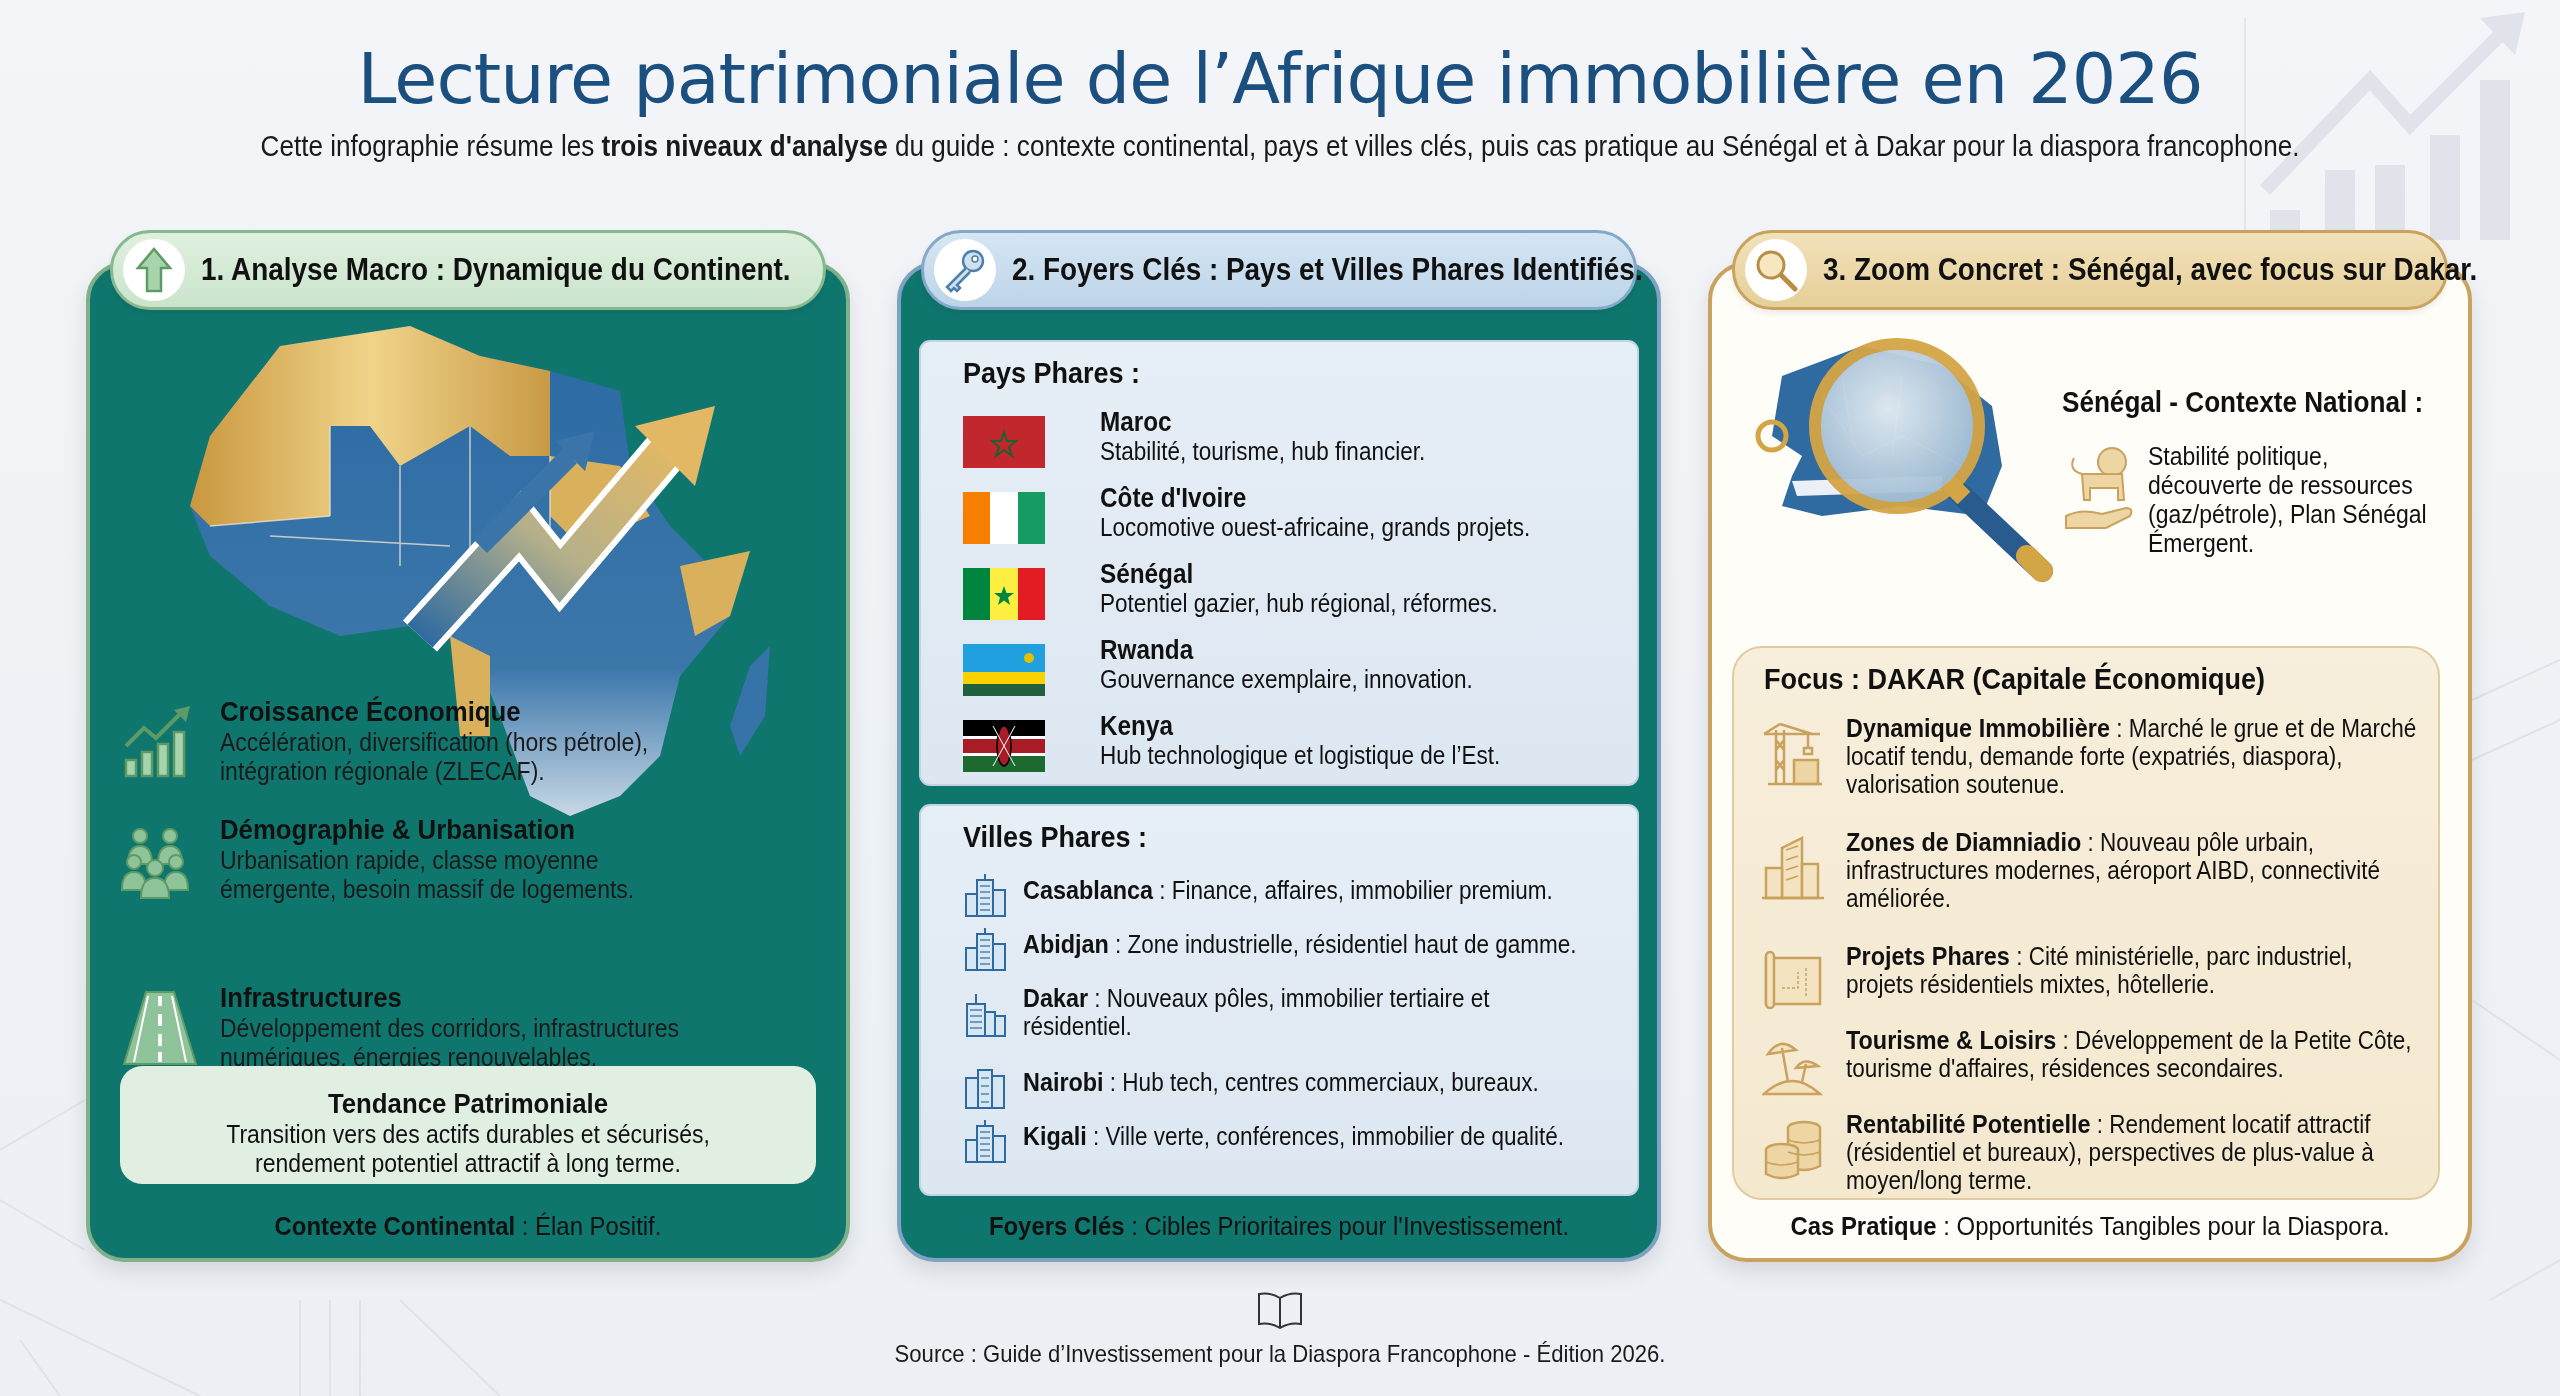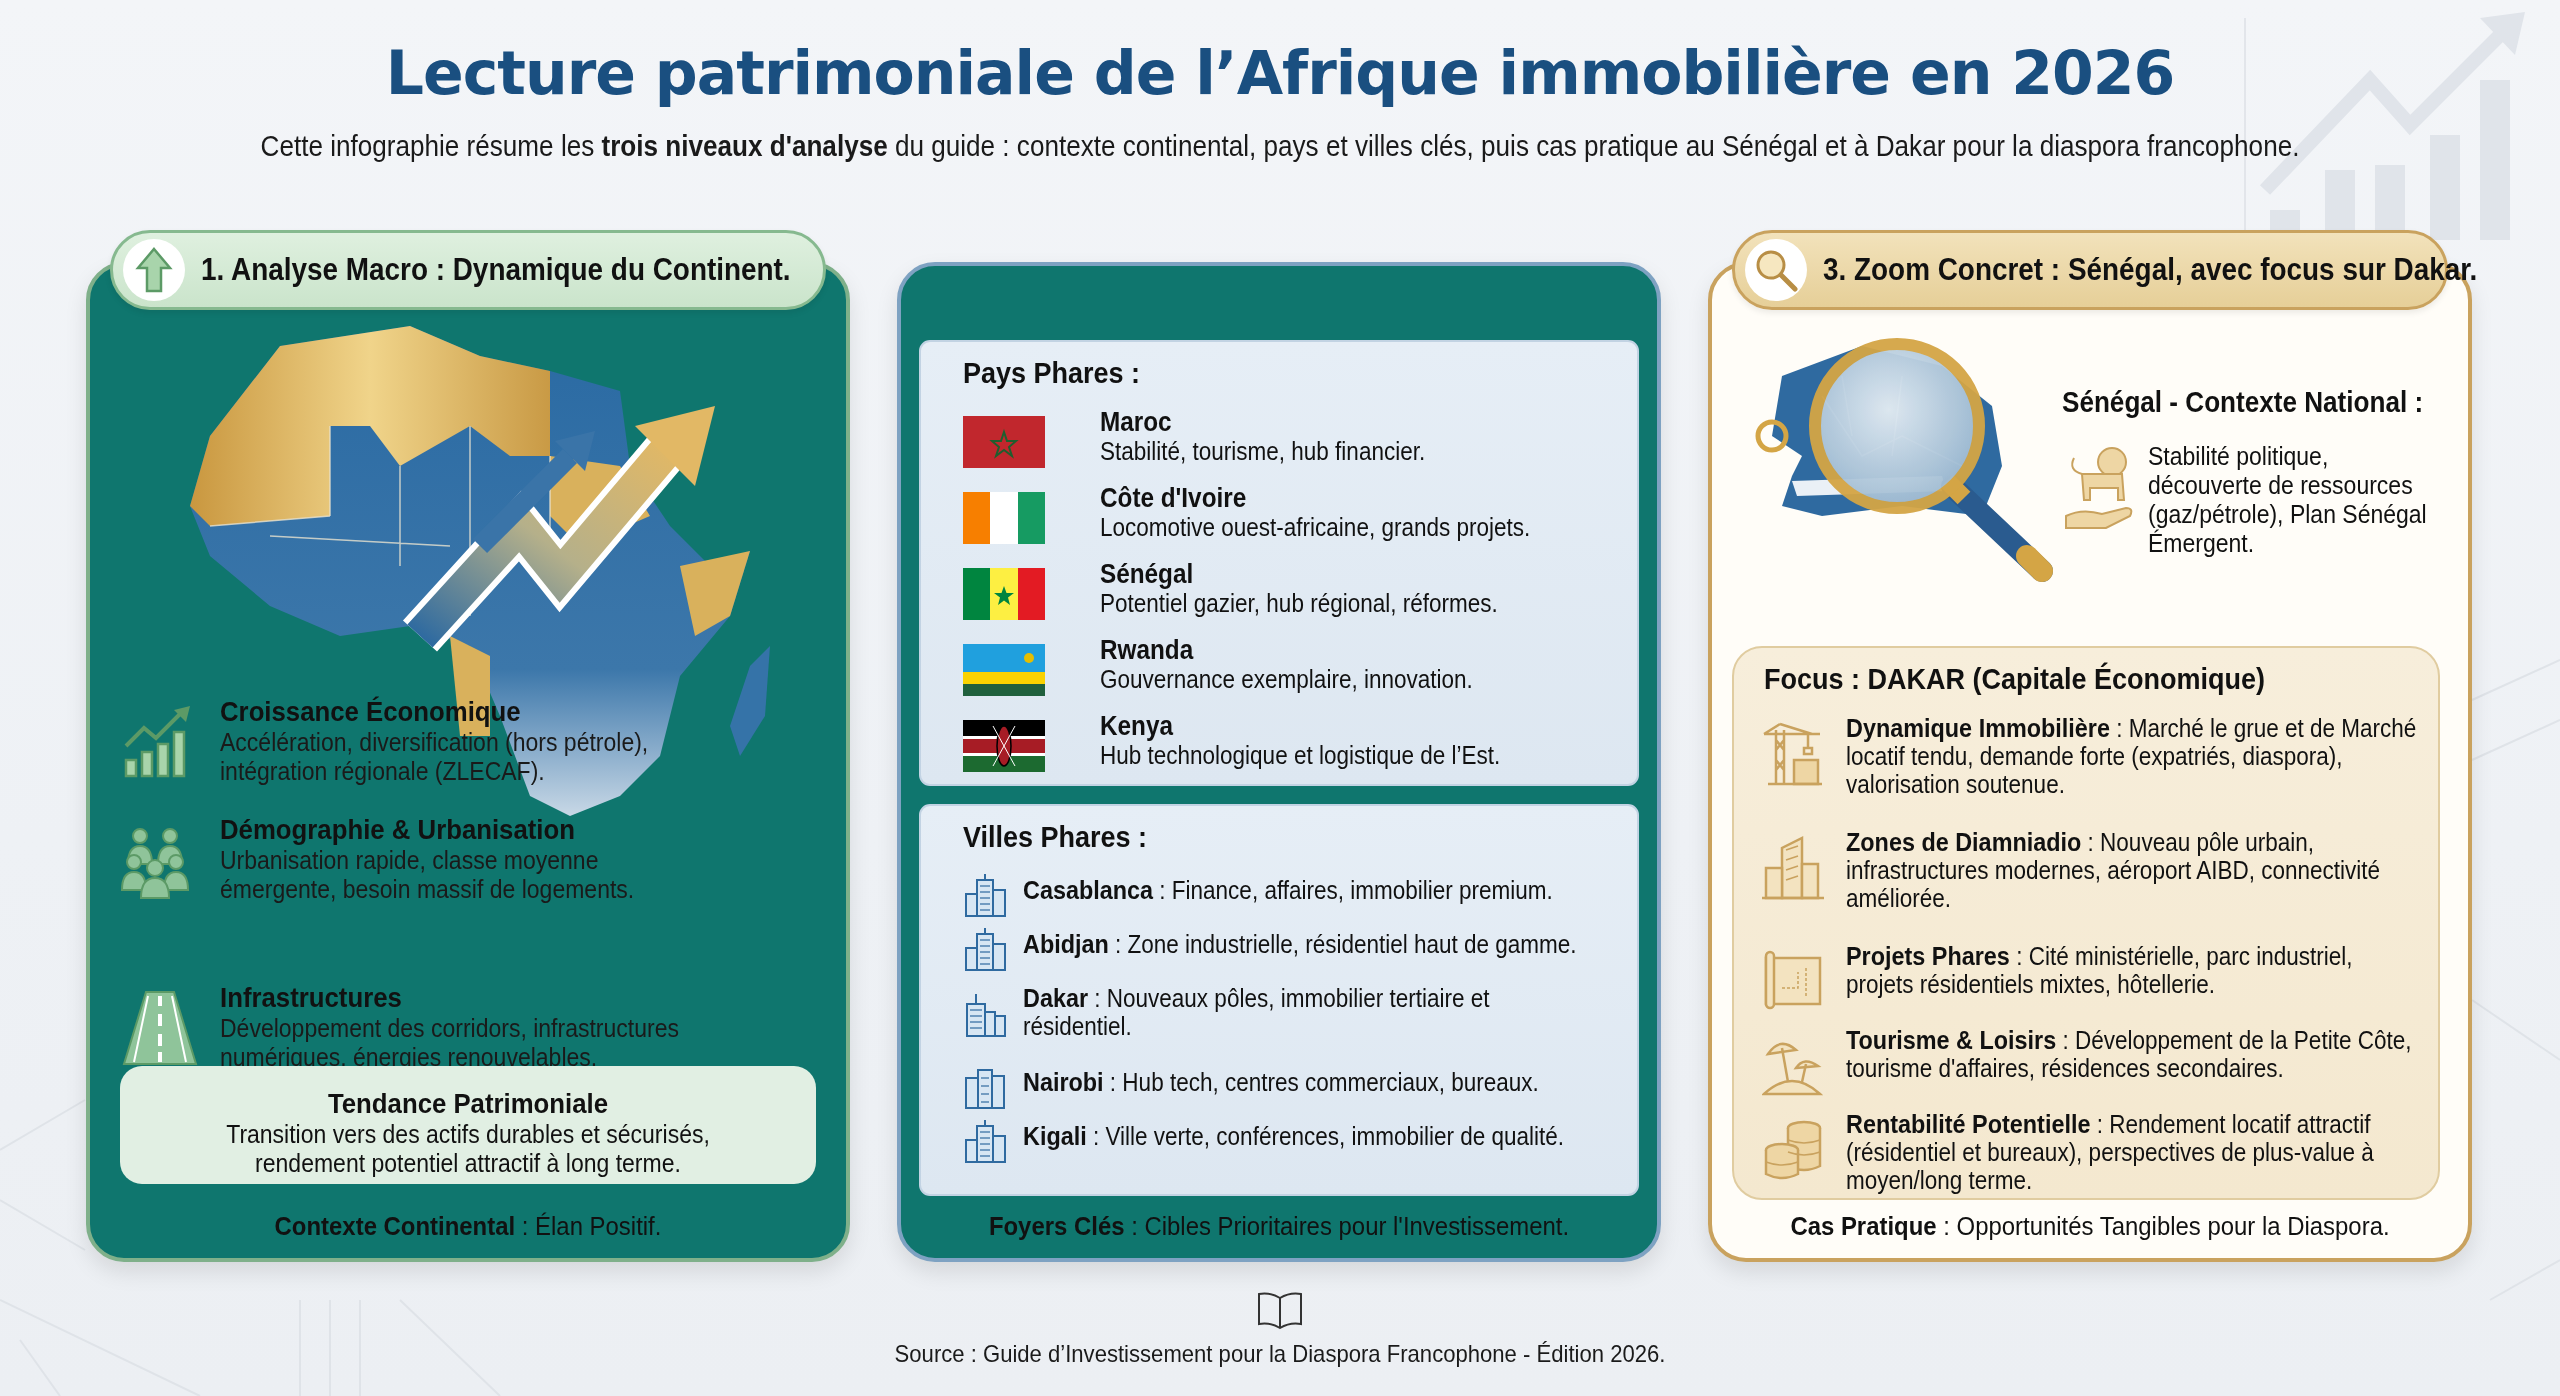--- a/index.html
+++ b/index.html
@@ -6,21 +6,21 @@
   html, body { width: 2560px; height: 1396px; overflow: hidden; }
   body {
     font-family: "Liberation Sans", "DejaVu Sans", sans-serif;
     background: linear-gradient(180deg, #f3f5f8 0%, #eef1f5 60%, #eceff3 100%);
     color: #111;
     position: relative;
   }
   .bg-deco { position: absolute; inset: 0; pointer-events: none; }
   .title {
     position: absolute; left: 0; right: 0; top: 38px; text-align: center;
-    font-family: "DejaVu Sans", sans-serif; font-weight: bold; font-size: 60px;
+    font-family: "DejaVu Sans", sans-serif; font-weight: normal; font-size: 70px;
     color: #1a4f80; letter-spacing: -1px;
   }
   .subtitle {
     position: absolute; left: 0; right: 0; top: 130px; text-align: center;
     font-family: "Liberation Sans", sans-serif; font-size: 29px; color: #1a1a1a;
     transform: scaleX(0.9);
   }
   .subtitle b { font-weight: bold; }
 
   .col {
@@ -241,20 +241,30 @@
 
   <div class="tendance">
     <div class="t-title">Tendance Patrimoniale</div>
     <div class="t-text">Transition vers des actifs durables et sécurisés,</div>
     <div class="t-text">rendement potentiel attractif à long terme.</div>
   </div>
   <div class="col-foot"><b>Contexte Continental</b><span> : Élan Positif.</span></div>
 </div>
 
 <div class="col c2">
+  <div class="col-head">
+    <div class="head-icon">
+      <svg width="48" height="48" viewBox="0 0 48 48">
+          <circle cx="32" cy="15" r="10" fill="#cfe0ef" stroke="#4c7faa" stroke-width="2.5"></circle>
+          <circle cx="34" cy="13" r="3" fill="#fff" stroke="#4c7faa" stroke-width="1.5"></circle>
+          <path d="M25 22 L6 41 L10 45 L13 42 L16 45 L19 42 L16 39 L29 26" fill="#cfe0ef" stroke="#4c7faa" stroke-width="2.5"></path>
+        </svg>
+    </div>
+    <div class="head-title">2. Foyers Clés : Pays et Villes Phares Identifiés.</div>
+  </div>
 
   <div class="panel" style="top:74px; height:446px;">
     <div class="panel-title">Pays Phares :</div>
 
     <div class="country" style="top:66px;">
       <svg class="flag" viewBox="0 0 82 52">
           <rect width="82" height="52" fill="#c1272d"></rect>
           <polygon points="41,16 44,25 53,25 46,31 49,40 41,34 33,40 36,31 29,25 38,25" fill="none" stroke="#1f5e2e" stroke-width="2"></polygon>
         </svg>
       <div class="ctext">

